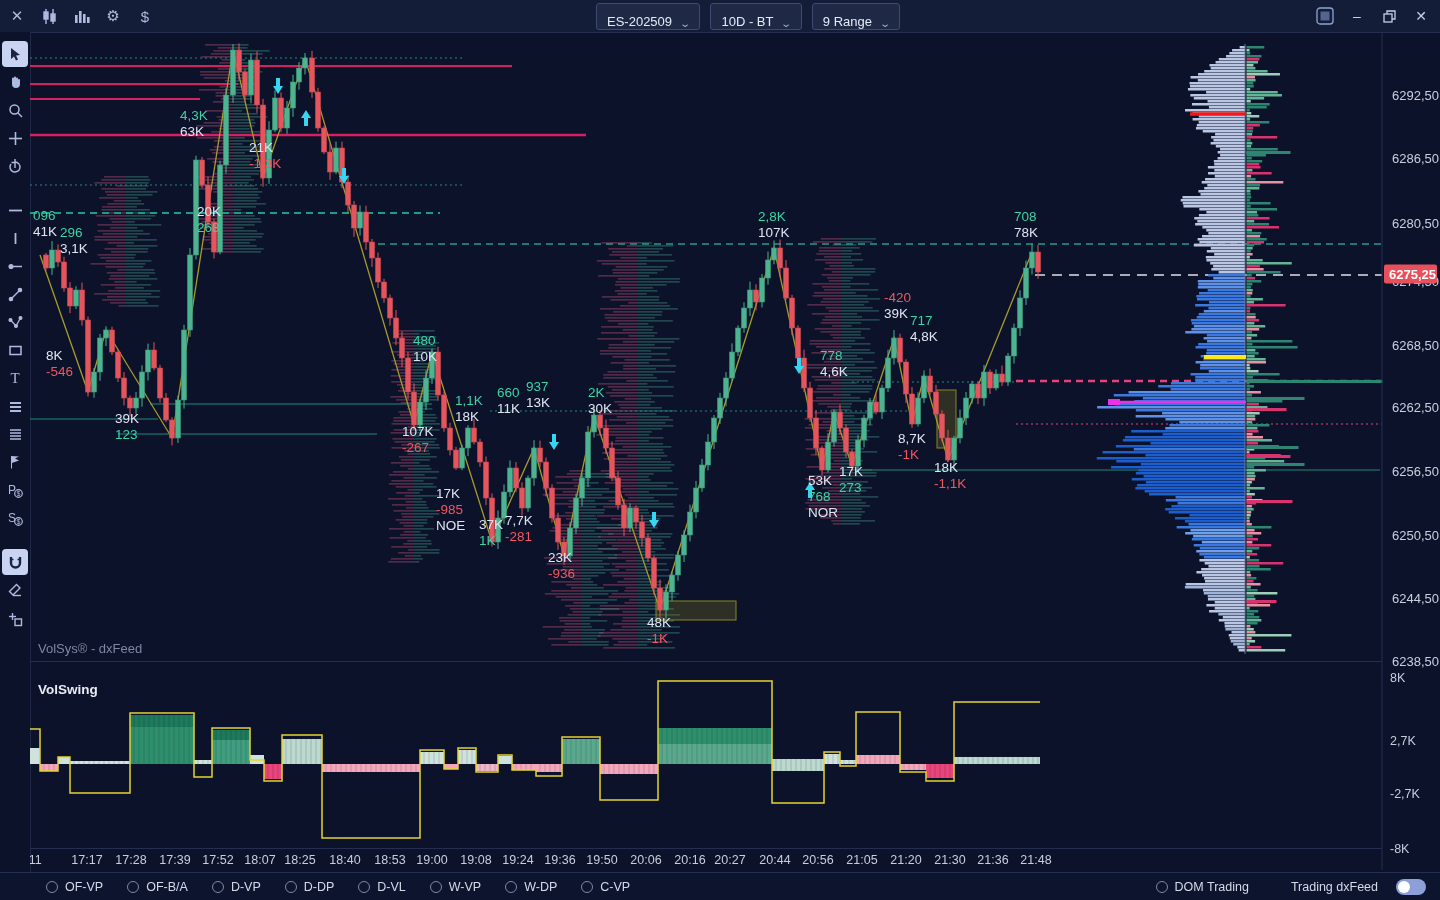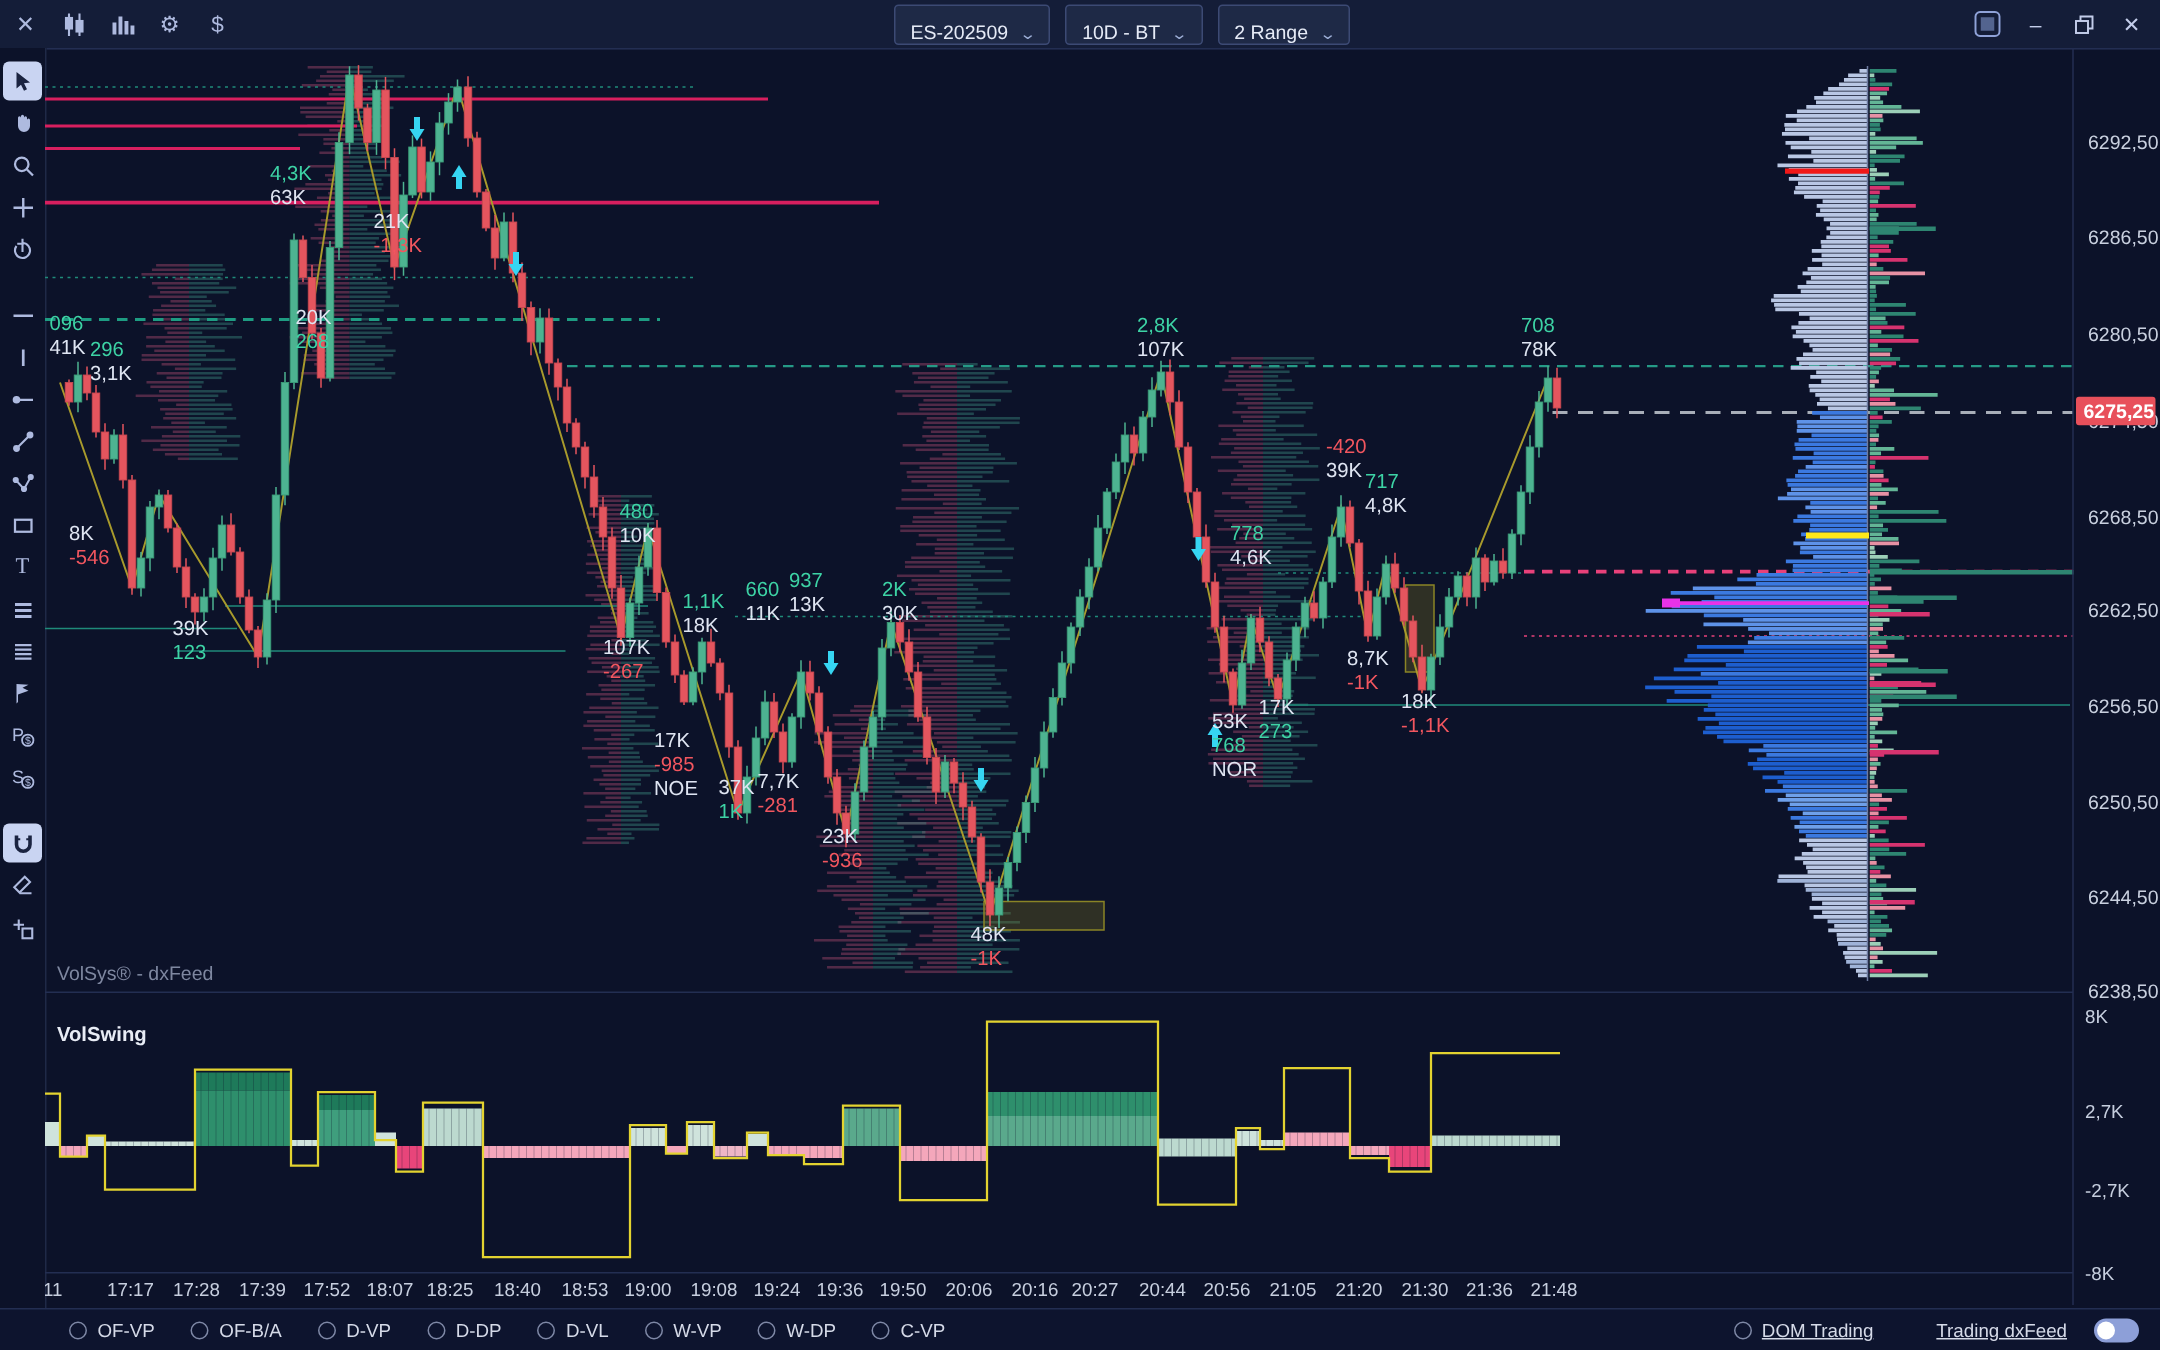--- a/index.html
+++ b/index.html
@@ -24,21 +24,21 @@
   .tool svg{display:block;}
   
   #chart-svg{position:absolute;left:30px;top:32px;}
   #chart-svg text{font-family:"Liberation Sans",sans-serif;}
   
   #bottombar{position:absolute;left:0;top:872px;width:1440px;height:28px;background:#0d142e;
     border-top:1px solid #232e52;display:flex;align-items:center;color:#d5dae8;font-size:12.5px;}
   .opt{display:flex;align-items:center;gap:7px;margin-right:24px;cursor:pointer;}
   .radio{width:12px;height:12px;border:1.5px solid #7e88a6;border-radius:50%;box-sizing:border-box;}
   #options-group{display:flex;margin-left:46px;}
-  #bb-right{position:absolute;right:14px;display:flex;align-items:center;gap:18px;text-decoration:underline;}
+  #bb-right{position:absolute;right:14px;display:flex;align-items:center;gap:18px;}
   .toggle{width:30px;height:16px;border-radius:9px;background:#8d9fd8;position:relative;cursor:pointer;}
   .toggle .knob{position:absolute;left:2px;top:2px;width:12px;height:12px;border-radius:50%;background:#fff;}
 </style>
 </head>
 <body>
 
 <div id="app">
 
   <div id="topbar">
     <div class="tb-icon">✕</div>
@@ -66,21 +66,21 @@
     <div class="dropdowns">
       <div class="dropdown">
         <span>ES-202509</span>
         <span class="chev">⌄</span>
       </div>
       <div class="dropdown">
         <span>10D - BT</span>
         <span class="chev">⌄</span>
       </div>
       <div class="dropdown">
-        <span>2 Range</span>
+        <span>9 Range</span>
         <span class="chev">⌄</span>
       </div>
     </div>
 
     <div class="win-controls">
       <div class="win-btn">
         <svg width="18" height="18" viewBox="0 0 18 18">
             <rect x="1" y="1" width="16" height="16" rx="3" fill="none" stroke="#8fa2d8" stroke-width="1.3"></rect>
             <rect x="4.5" y="4.5" width="9" height="9" fill="#53648f"></rect>
           </svg>

